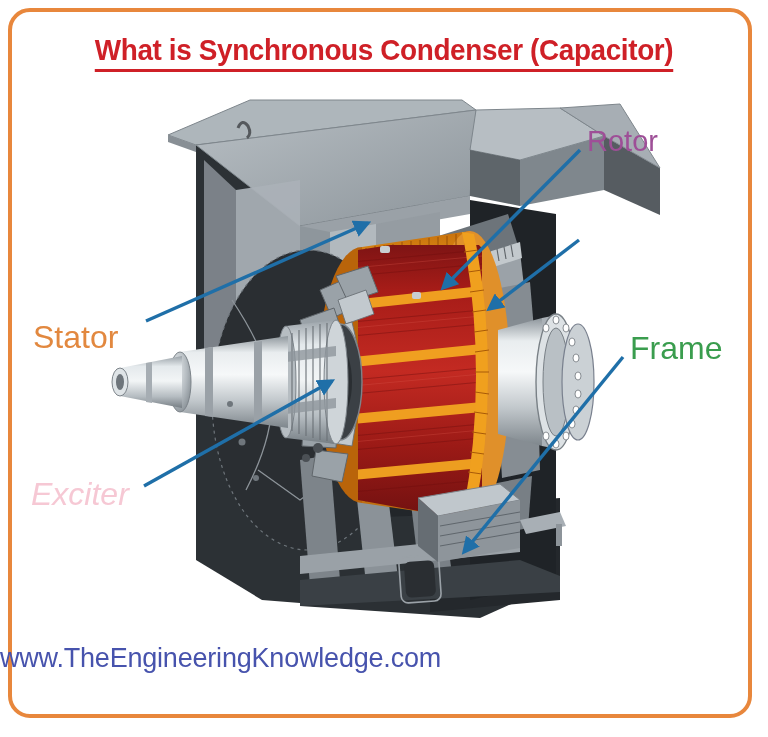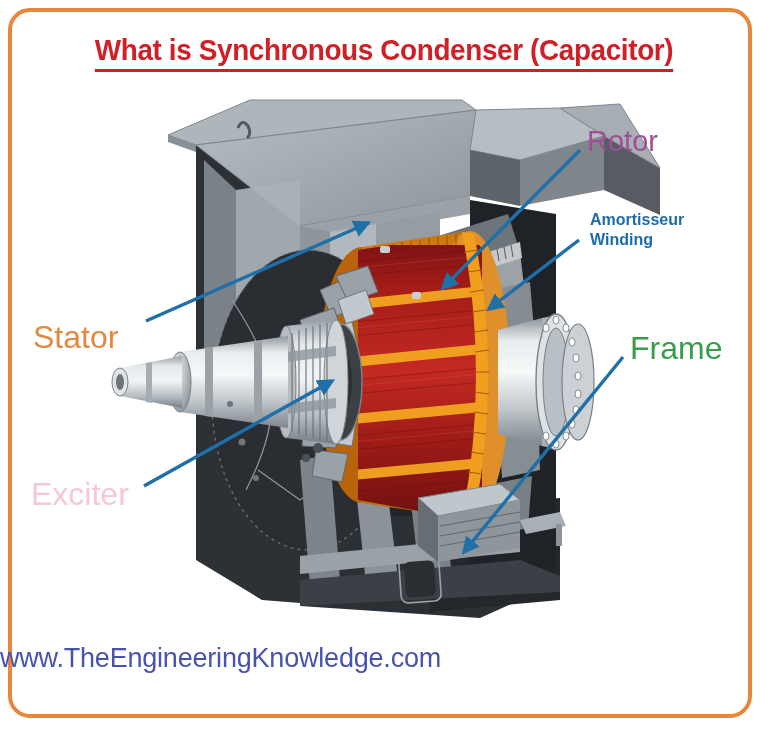--- a/index.html
+++ b/index.html
@@ -97,20 +97,21 @@
     left: 33px;
     top: 320px;
     color: #e2883f;
     font-size: 32px;
   }
   #label-exciter {
     left: 31px;
     top: 477px;
     color: #f6c8d4;
     font-size: 32px;
+    font-style: italic;
   }
   
   #illustration {
     position: absolute;
     left: 0;
     top: 0;
     width: 768px;
     height: 737px;
     pointer-events: none;
   }
@@ -453,24 +454,20 @@
     <line x1="146" y1="321" x2="368" y2="223" stroke="#1f6fa8" stroke-width="3.4" marker-end="url(#arrow)"></line>
     <line x1="144" y1="486" x2="332" y2="381" stroke="#1f6fa8" stroke-width="3.4" marker-end="url(#arrow)"></line>
   </svg>
 
   <div id="title">
     <span id="title-text">What is Synchronous Condenser (Capacitor)</span>
   </div>
 
   <div class="label" id="label-rotor">Rotor</div>
 
-  <div class="label" id="label-amortisseur">
-    <div>Amortisseur</div>
-    <div>Winding</div>
-  </div>
 
   <div class="label" id="label-stator">Stator</div>
 
   <div class="label" id="label-frame">Frame</div>
 
   <div class="label" id="label-exciter">Exciter</div>
 
   <div id="footer">www.TheEngineeringKnowledge.com</div>
 
 </div>

